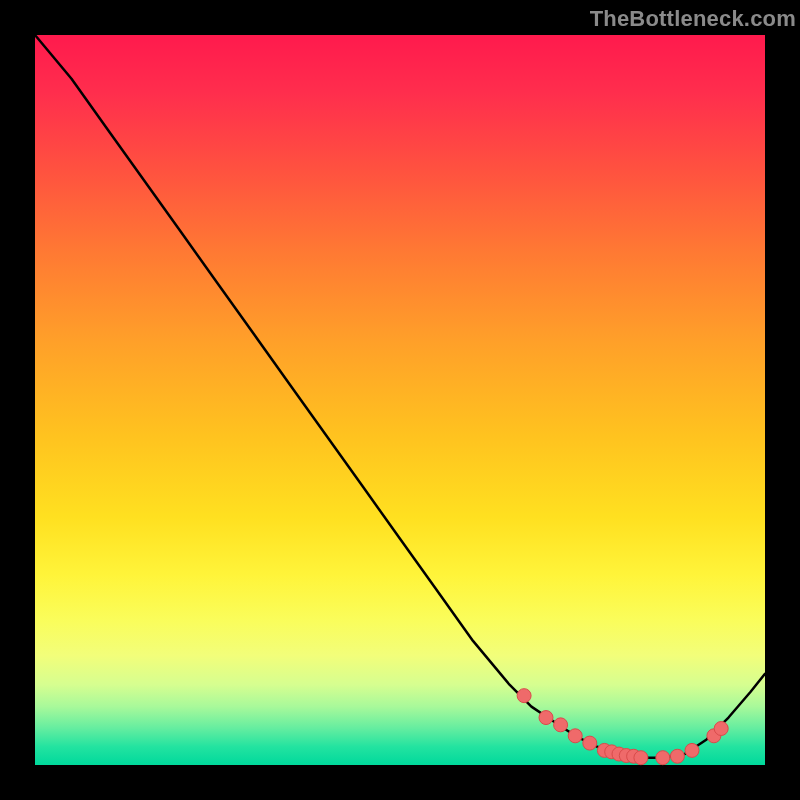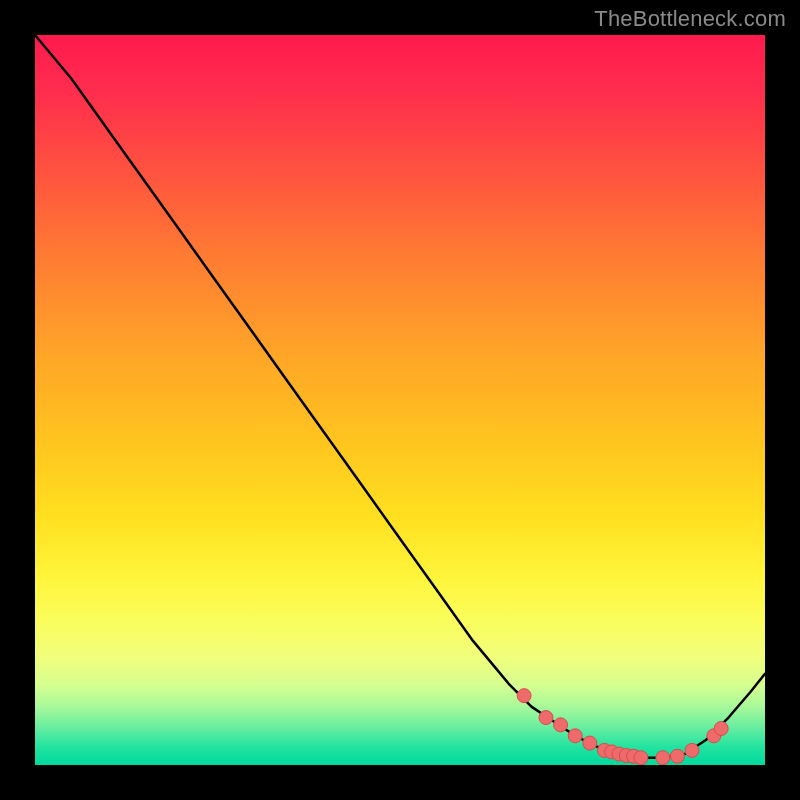--- a/index.html
+++ b/index.html
@@ -38,25 +38,25 @@
       #d6fe90 89%,
       #a8f99a 92%,
       #64eda0 95%,
       #23e3a0 97.5%,
       #00d99c 100%
     );
   }
   .watermark {
     position: absolute;
     top: 6px;
-    right: 14px;
+    right: 4px;
     color: #8a8a8a;
     font-size: 22px;
     letter-spacing: 0.2px;
-    font-weight: 400;
+    font-weight: 700;
     user-select: none;
   }
   svg.plot {
     position: absolute;
     left: 35px;
     top: 35px;
     width: 730px;
     height: 730px;
     overflow: visible;
   }

